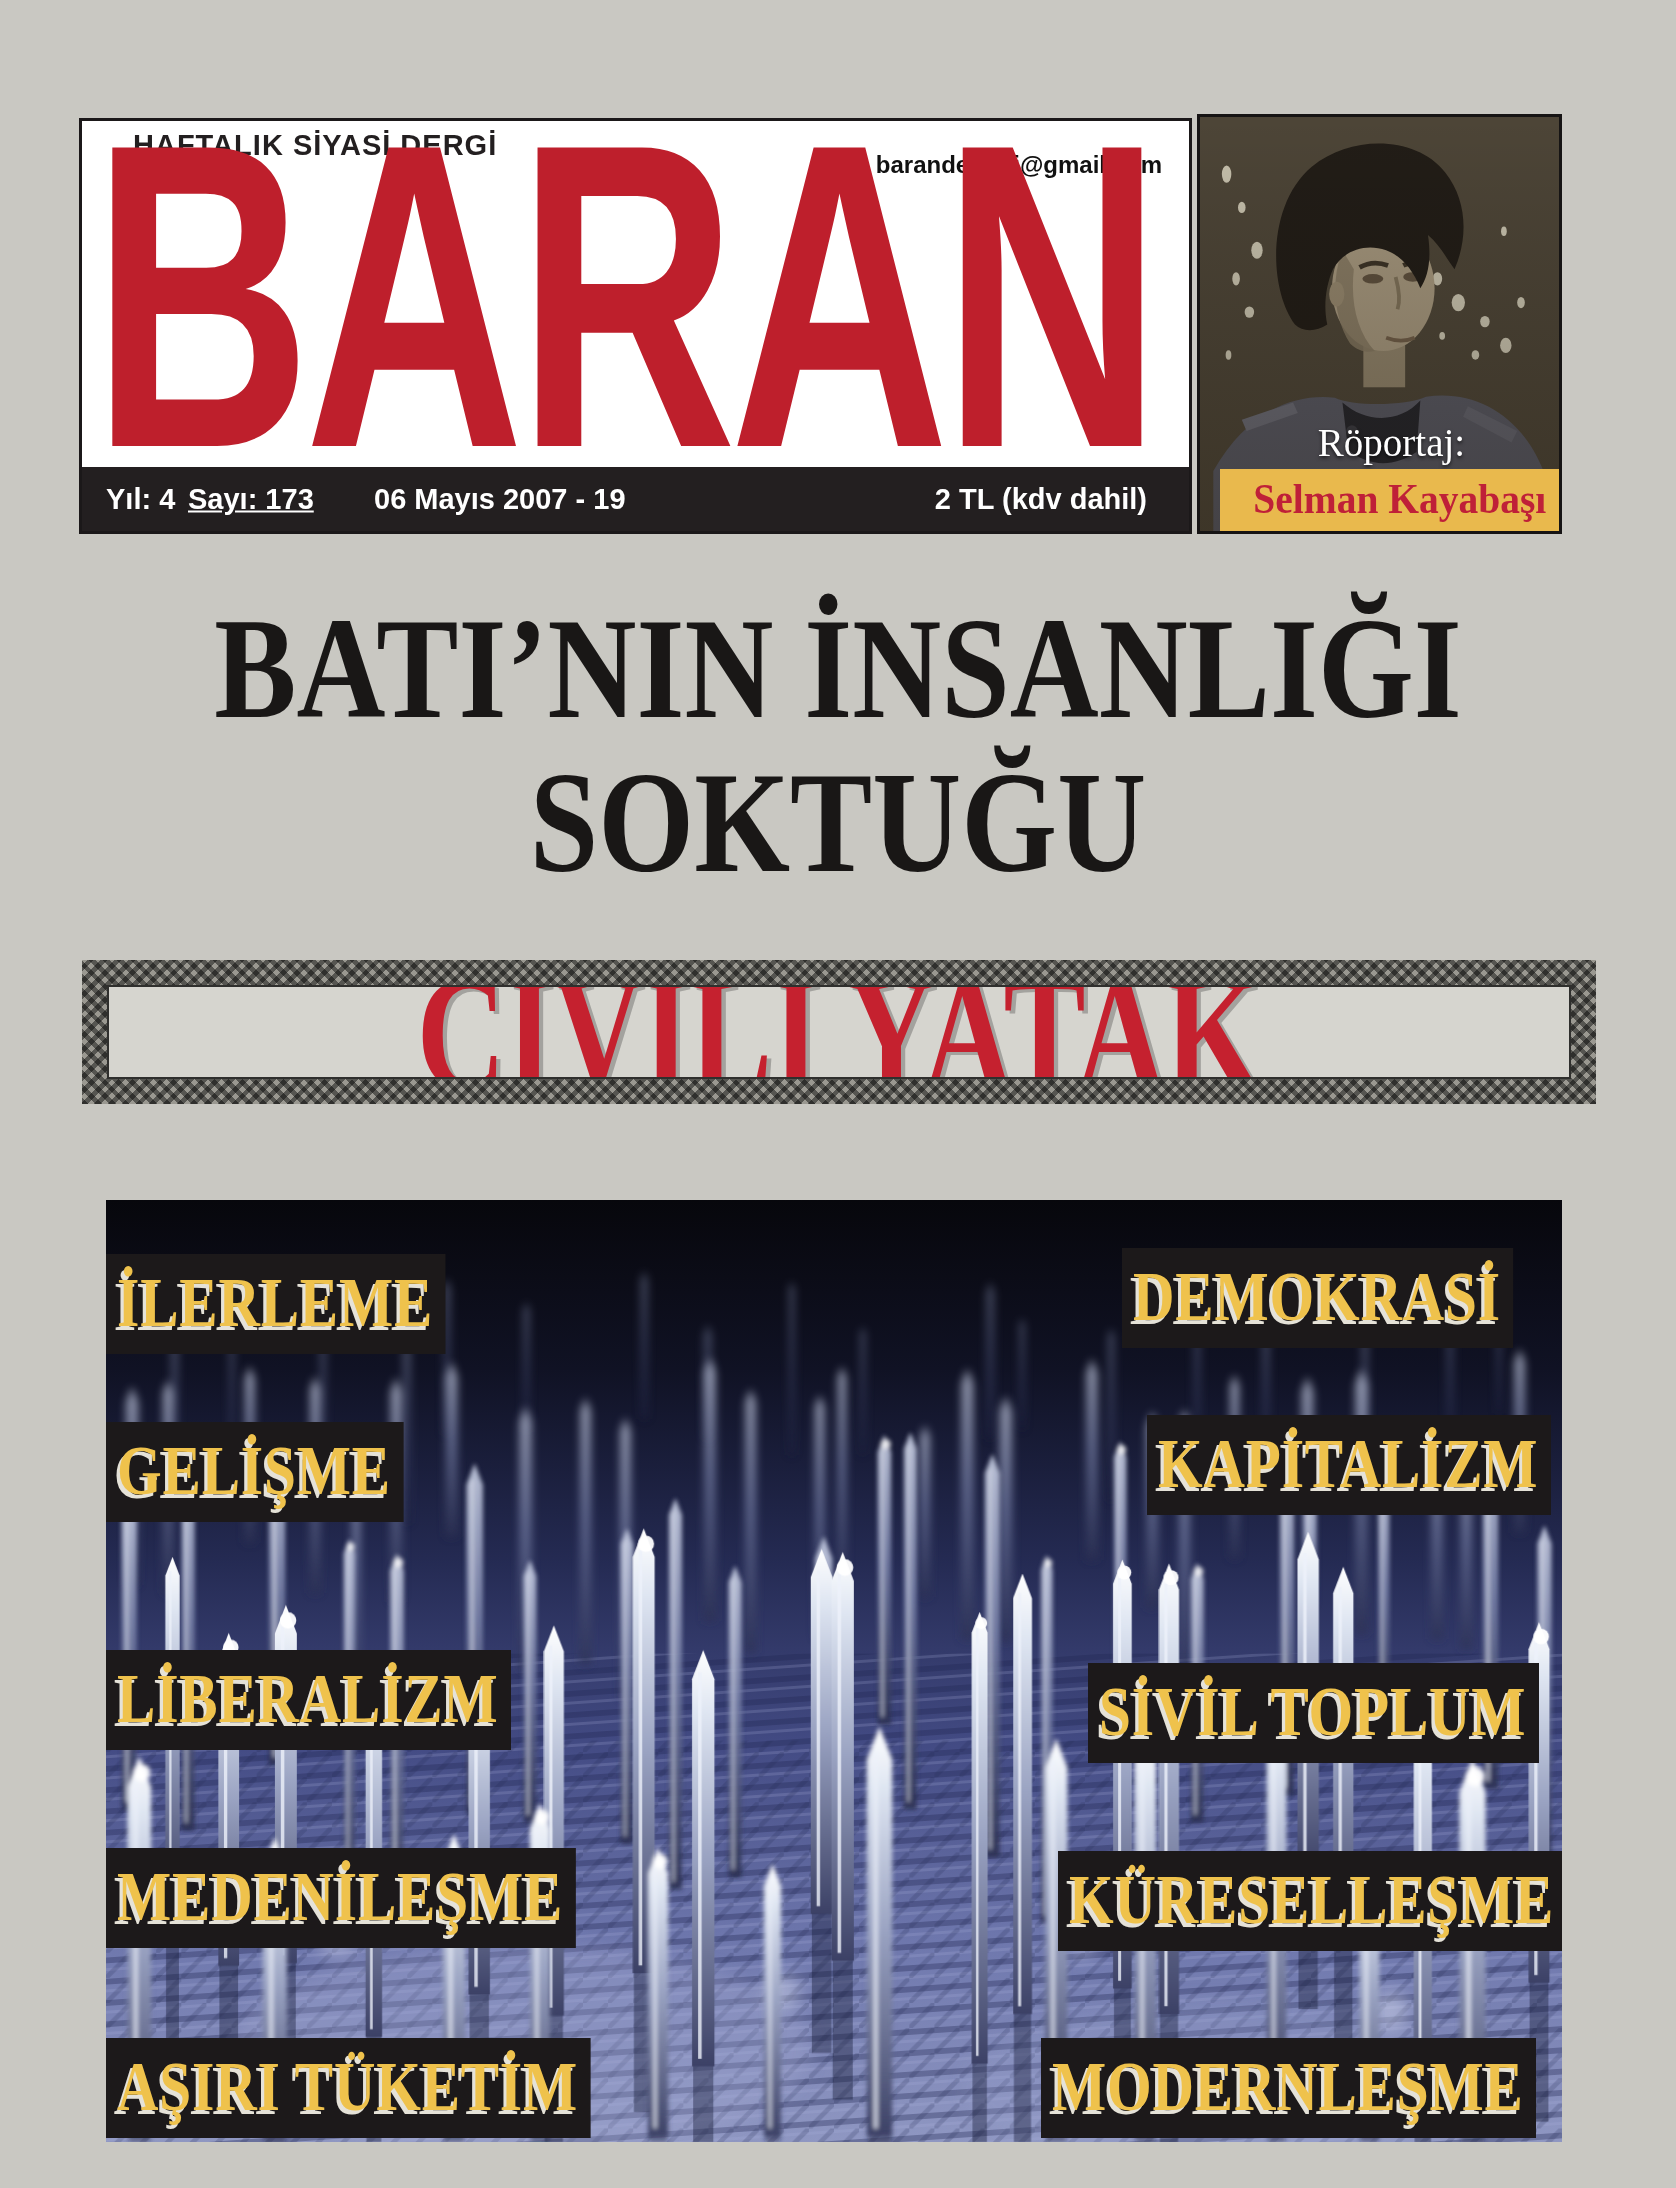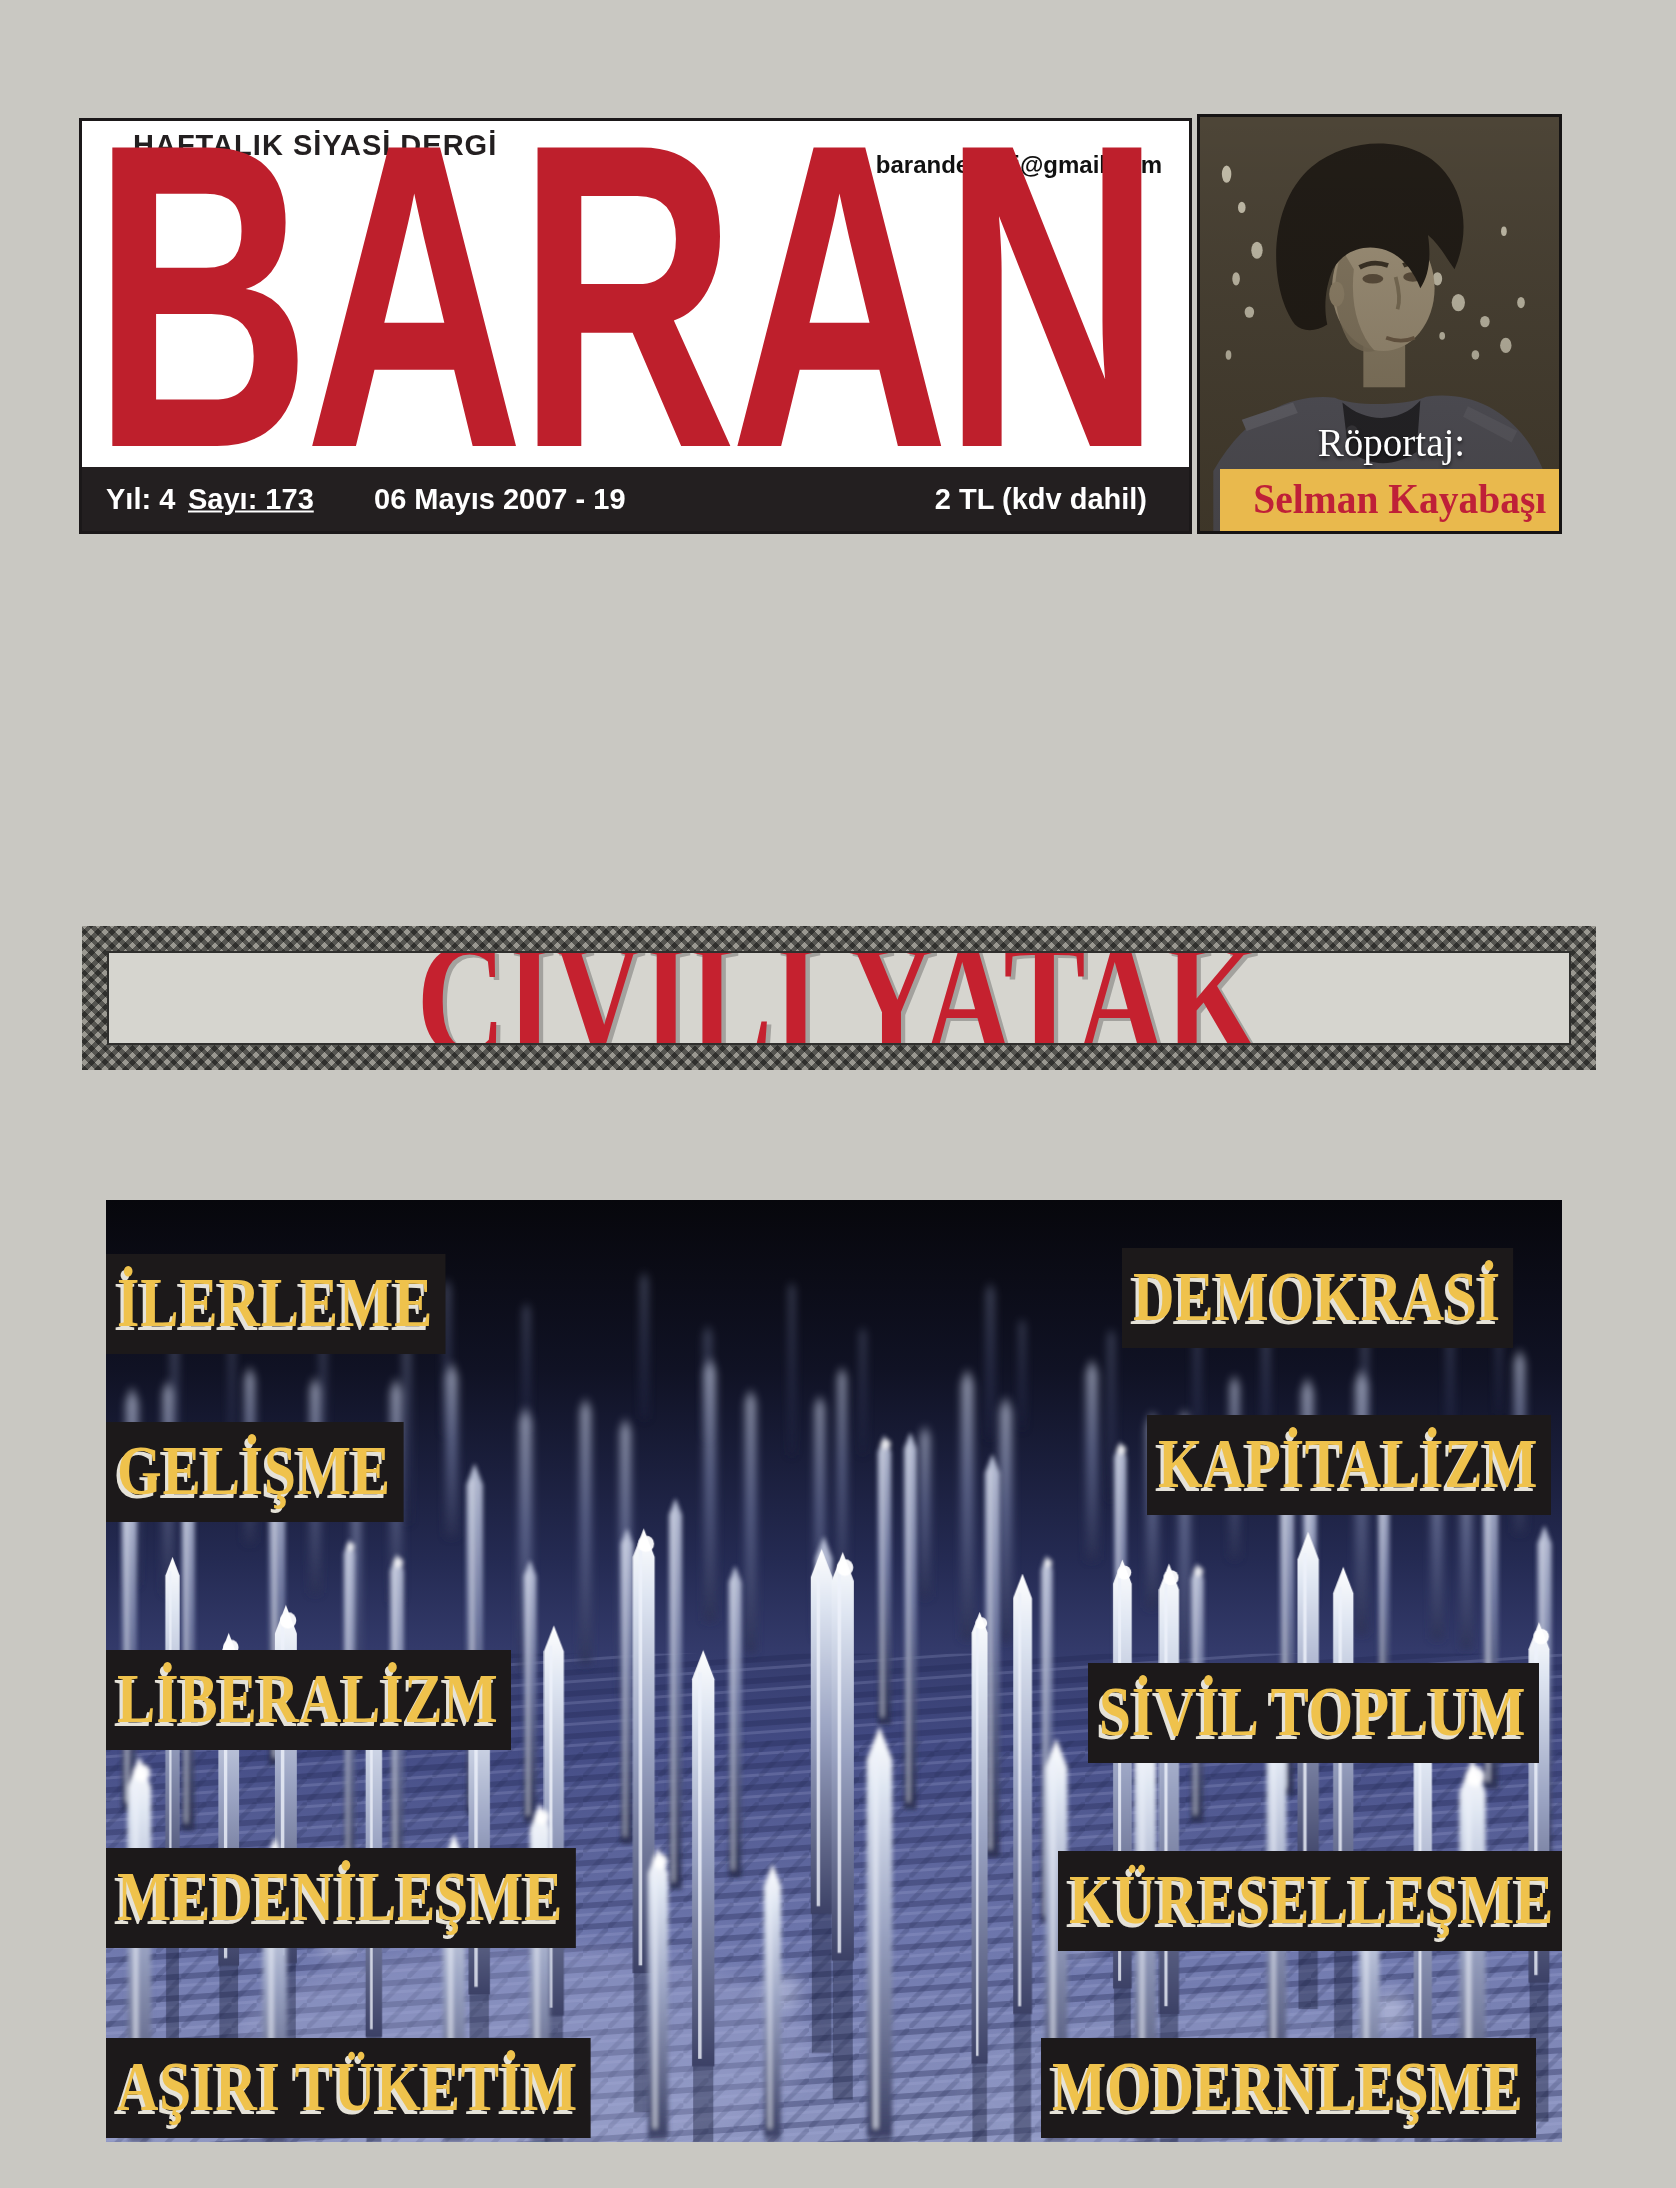--- a/index.html
+++ b/index.html
@@ -67,21 +67,21 @@
   
   .headline{ position:absolute; left:0; top:591px; width:100%; text-align:center; }
   .hl-line{
     font-family:"Liberation Serif", serif; font-weight:bold;
     font-size:145px; line-height:154px; color:#191716; white-space:nowrap;
     transform:scaleX(0.85); transform-origin:center top;
   }
 
   
   .banner{
-    position:absolute; left:82px; top:926px; width:1514px; height:144px;
+    position:absolute; left:82px; top:960px; width:1514px; height:144px;
     background:
       repeating-linear-gradient(45deg,  #6e6e6b 0 4.8px, #c6c5c0 4.8px 9.7px),
       repeating-linear-gradient(-45deg, #6e6e6b 0 4.8px, #c6c5c0 4.8px 9.7px);
     background-blend-mode:multiply;
     text-align:center;
   }
   .banner-inner{
     position:absolute; inset:25px; background:#d6d5cf; border:2.9px solid #2f2f2d;
     display:flex; align-items:center; justify-content:center; overflow:hidden;
   }
@@ -174,20 +174,24 @@
                  C172,132 150,142 140,160 C132,178 130,200 134,218 C122,226 108,226 100,218 Z" fill="#221d17"></path>
       </g>
       <rect width="378" height="435" fill="url(#pv)"></rect>
     </svg>
     <div class="roportaj">Röportaj:</div>
     <div class="name-bar">
       <span>Selman Kayabaşı</span>
     </div>
   </div>
 
+  <div class="headline">
+    <div class="hl-line">BATI’NIN İNSANLIĞI</div>
+    <div class="hl-line">SOKTUĞU</div>
+  </div>
 
   <div class="banner">
     <div class="banner-inner">
       <span class="banner-title">ÇİVİLİ YATAK</span>
     </div>
   </div>
 
   <div class="photo">
     <svg id="nails" viewBox="0 0 1508 976" preserveAspectRatio="none">
       <defs>

